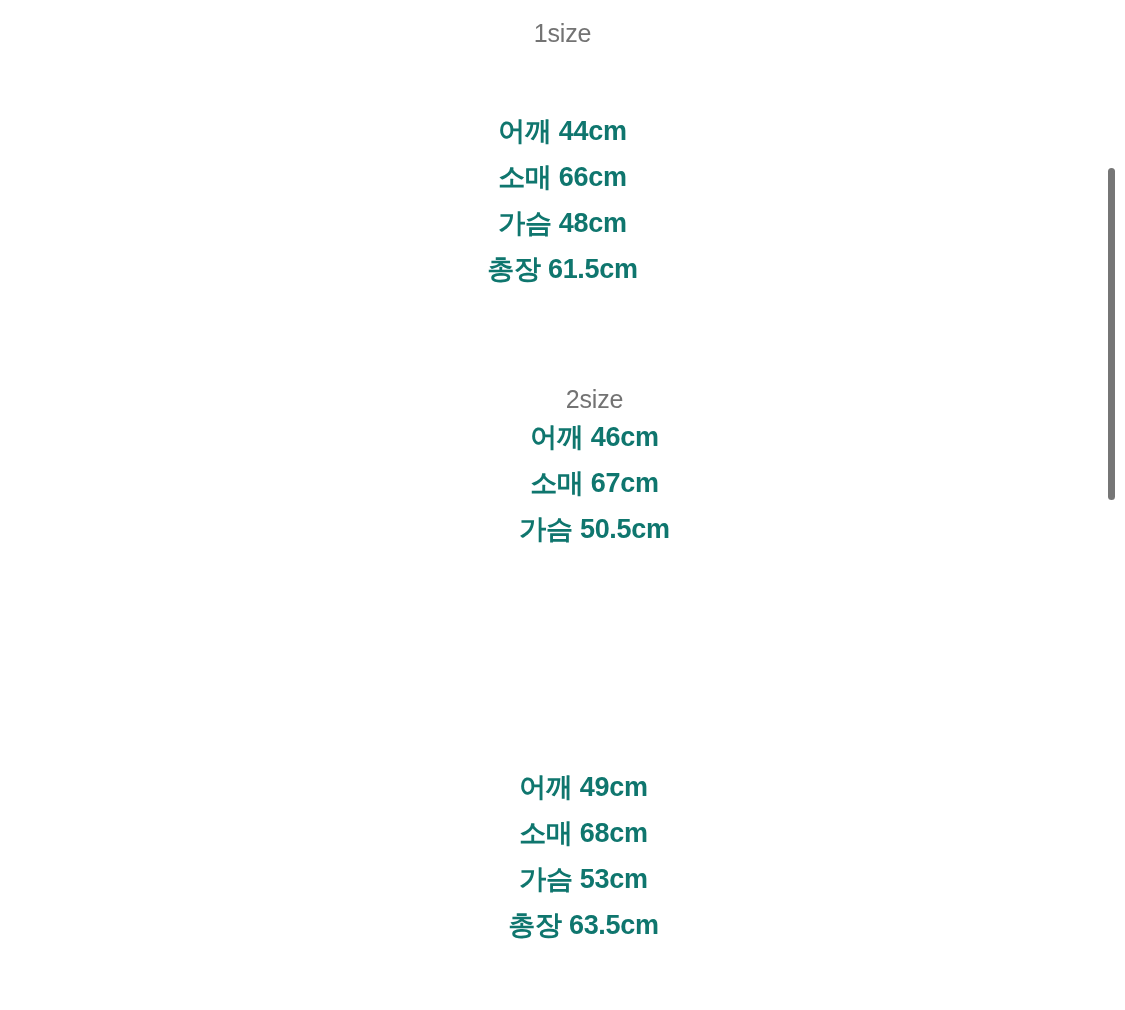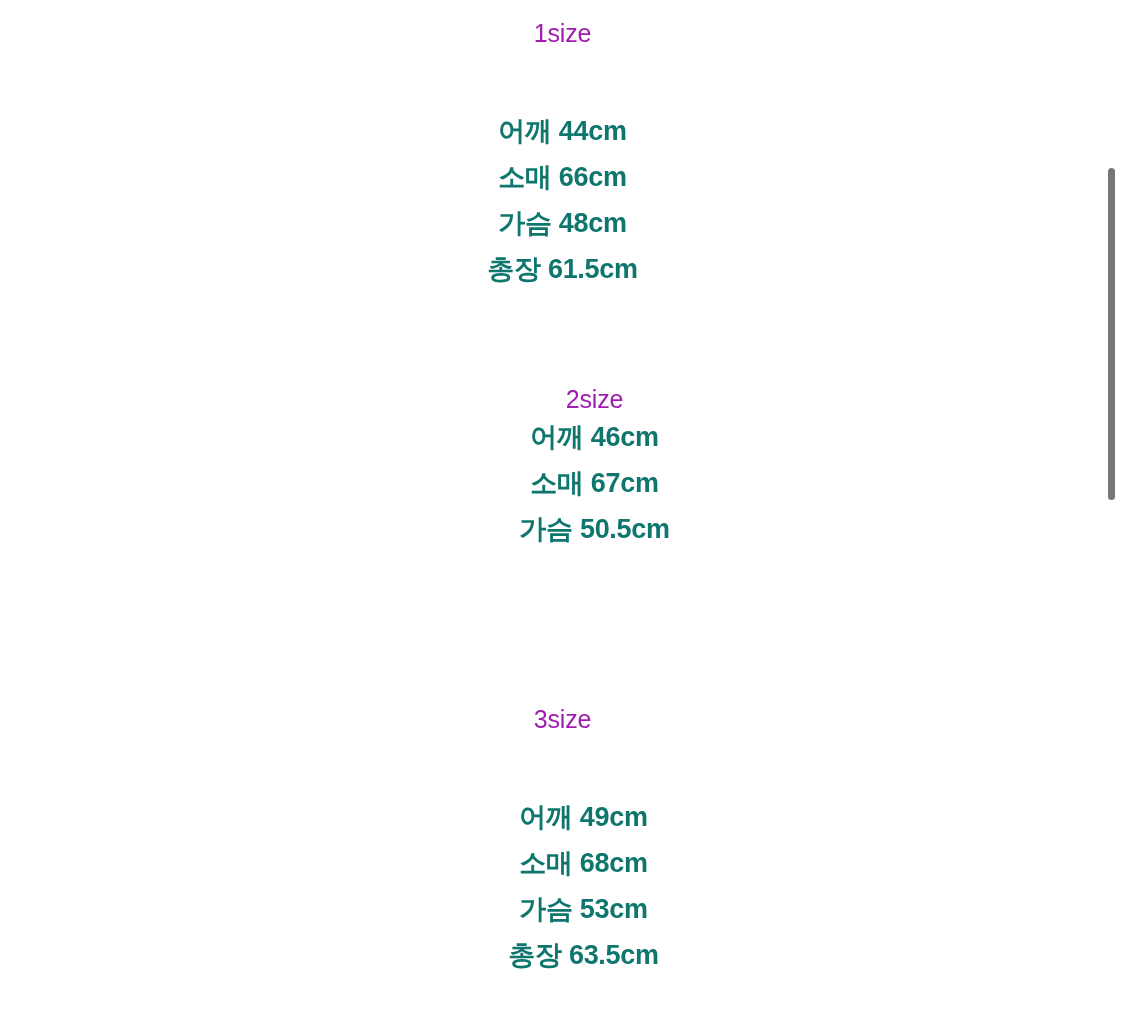--- a/index.html
+++ b/index.html
@@ -30,21 +30,21 @@
     text-align: center;
   }
 
   .size-heading {
     margin: 0;
     padding: 0;
     font-family: "Liberation Sans", sans-serif;
     font-size: 25px;
     font-weight: 400;
     line-height: 30px;
-    color: #a21caf;
+    color: #737373;
     letter-spacing: -0.2px;
     text-align: center;
   }
 
   .measure-list {
     margin: 0;
     padding: 0;
     list-style: none;
     text-align: center;
   }
@@ -109,21 +109,20 @@
   <div class="size-block" id="block-2">
     <div class="size-heading">2size</div>
     <ul class="measure-list">
       <li class="measure-line">어깨 46cm</li>
       <li class="measure-line">소매 67cm</li>
       <li class="measure-line">가슴 50.5cm</li>
     </ul>
   </div>
 
   <div class="size-block" id="block-3">
-    <div class="size-heading">3size</div>
     <ul class="measure-list">
       <li class="measure-line">어깨 49cm</li>
       <li class="measure-line">소매 68cm</li>
       <li class="measure-line">가슴 53cm</li>
       <li class="measure-line">총장 63.5cm</li>
     </ul>
   </div>
 
   <div id="scrollbar-track"></div>
   <div id="scrollbar-thumb"></div>

